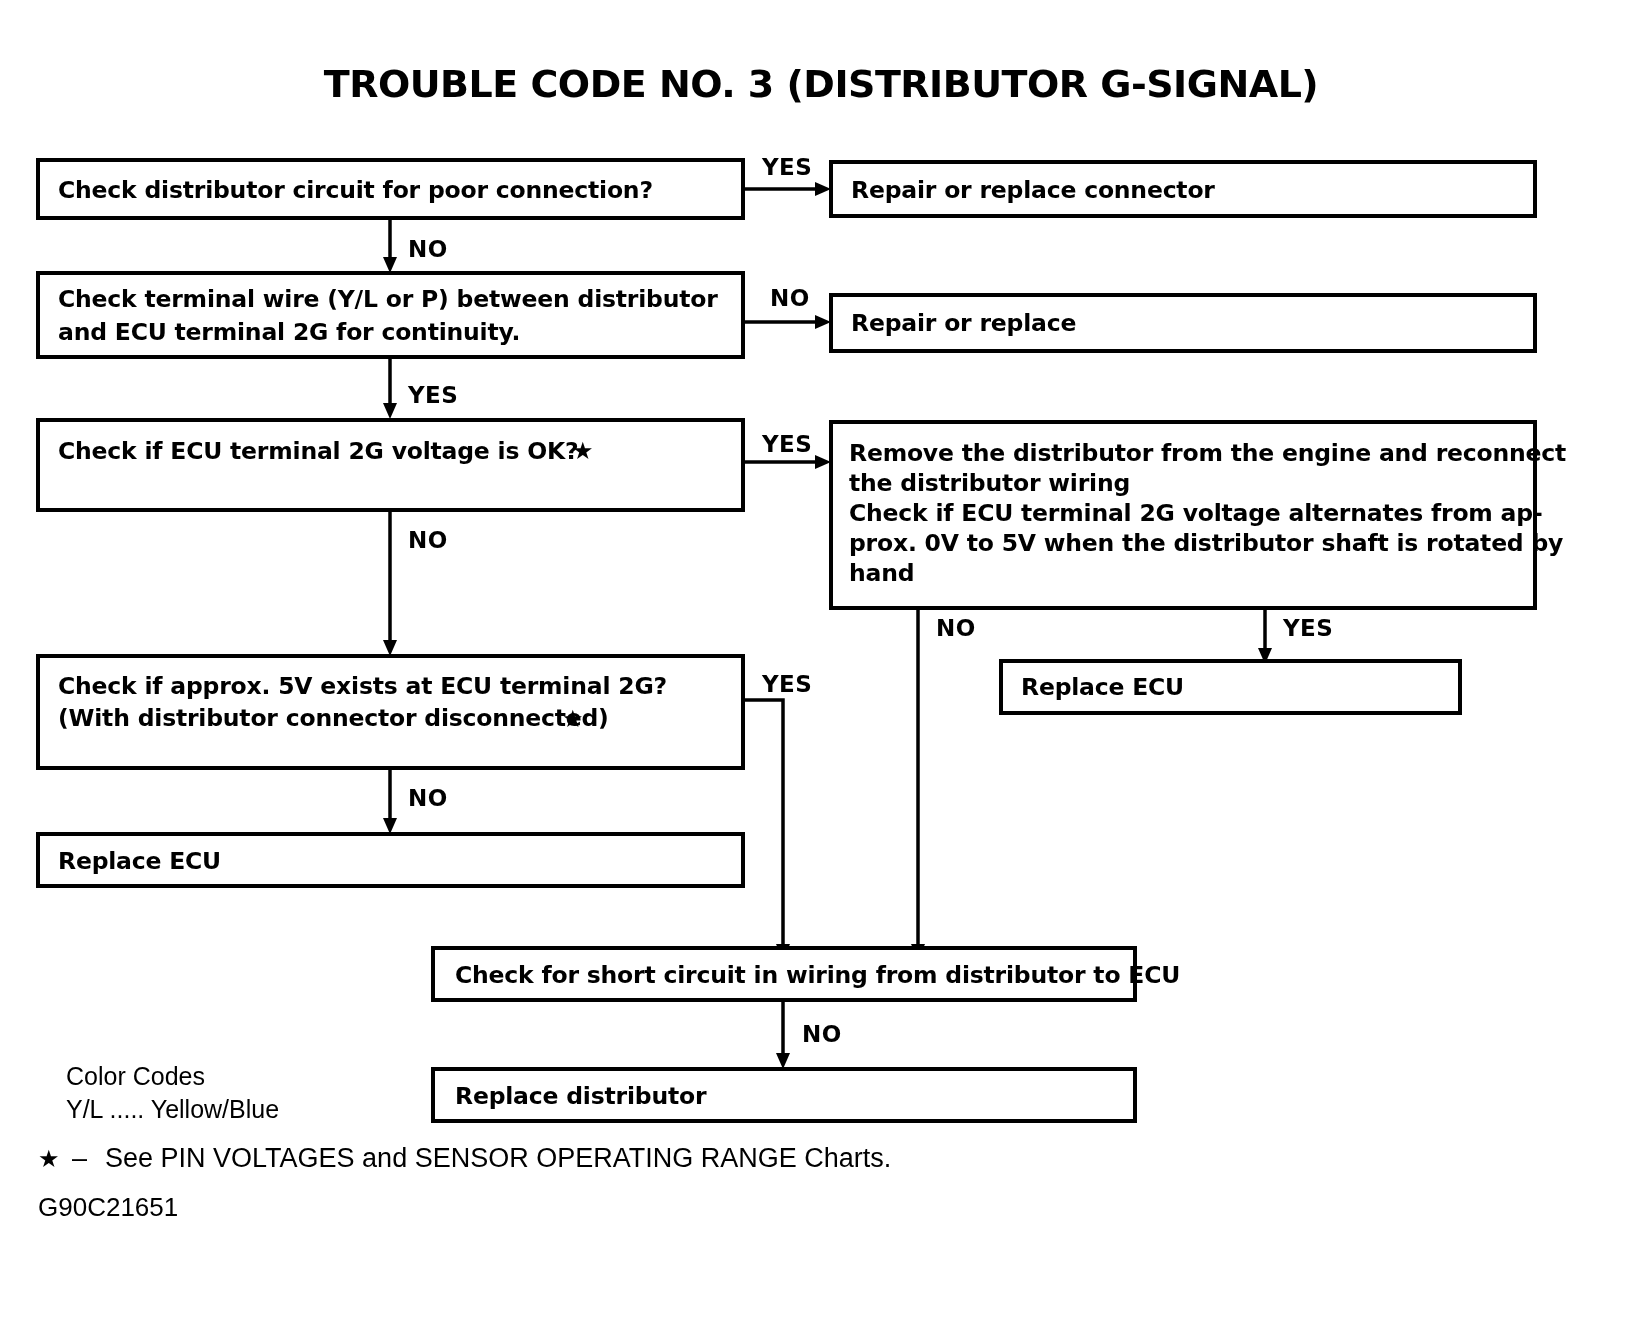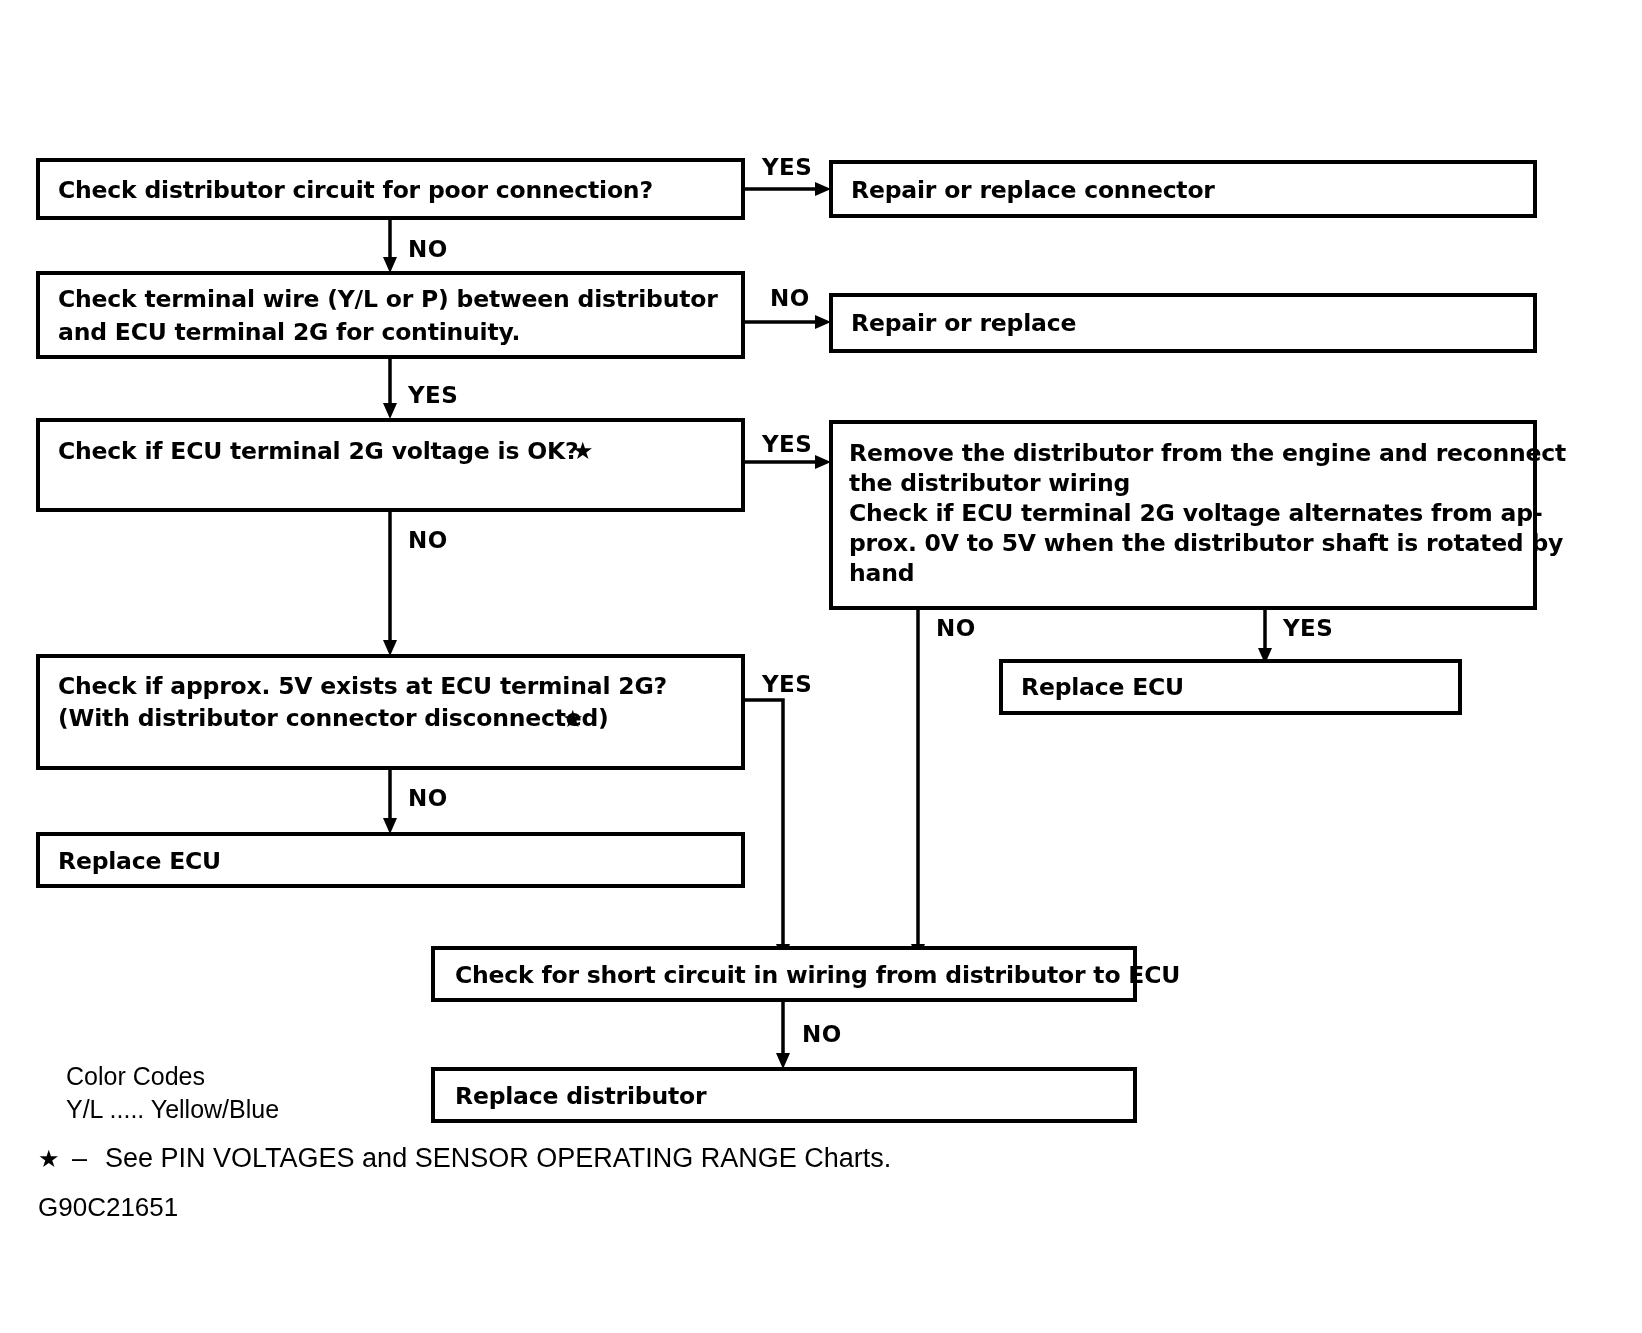--- a/index.html
+++ b/index.html
@@ -90,20 +90,21 @@
     font-weight: normal;
     font-size: 26px;
     fill: #000000;
   }
 </style>
 </head>
 <body>
 
 <div id="page-root">
 
+  <div class="chart-title">TROUBLE CODE NO. 3 (DISTRIBUTOR G-SIGNAL)</div>
 
   <svg class="flow" viewBox="0 0 1642 1333">
 
     <rect class="box-rect" x="38" y="160" width="705" height="58"></rect>
     <text class="box-text" x="58" y="198">Check distributor circuit for poor connection?</text>
 
     <rect class="box-rect" x="831" y="162" width="704" height="54"></rect>
     <text class="box-text" x="851" y="198">Repair or replace connector</text>
 
     <path class="conn" d="M743 189 L820 189"></path>

